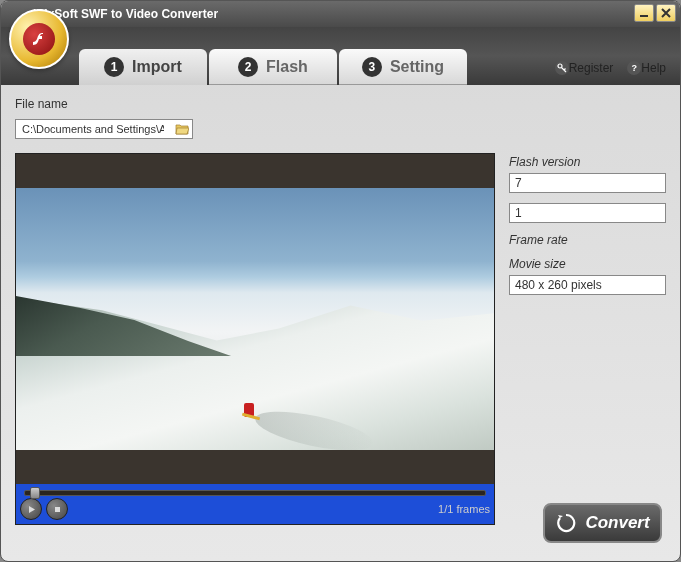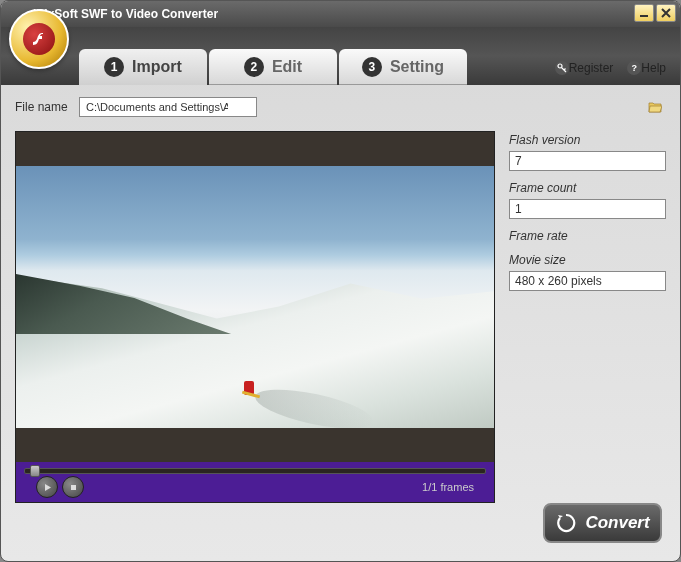--- a/index.html
+++ b/index.html
@@ -15,36 +15,36 @@
 .header { height: 58px; background: linear-gradient(#444, #555 50%, #3a3a3a); display: flex; align-items: flex-end; padding-left: 78px; position: relative; }
 .tabs { display: flex; gap: 2px; }
 .tab { width: 128px; height: 36px; display: flex; align-items: center; justify-content: center; gap: 8px; border-radius: 6px 6px 0 0; cursor: pointer; position: relative; font-size: 16px; font-weight: bold; }
 .tab-active { background: linear-gradient(#f0f0f0, #d0d0d0); color: #444; }
 .tab-inactive { background: linear-gradient(#fafafa, #d8d8d8); color: #666; border-bottom: 1px solid #999; }
 .tab-num { width: 20px; height: 20px; border-radius: 50%; background: #333; color: #fff; display: flex; align-items: center; justify-content: center; font-size: 12px; font-weight: bold; }
 .header-links { position: absolute; right: 14px; top: 34px; display: flex; gap: 14px; color: #222; }
 .hlink { display: flex; align-items: center; cursor: pointer; font-size: 12px; }
 .hlink-icon { width: 14px; height: 14px; border-radius: 50%; background: #555; color: #fff; display: flex; align-items: center; justify-content: center; font-size: 9px; font-weight: bold; }
 .content { padding: 12px 14px; }
-.filename-row { display: flex; align-items: center; gap: 8px; margin-bottom: 14px; }
+.filename-row { display: flex; align-items: flex-start; gap: 8px; margin-bottom: 14px; flex-direction: column; }
 .filename-label { color: #333; font-size: 12px; min-width: 56px; }
 .filename-input { flex: 1; height: 20px; border: 1px solid #888; background: #fff; padding: 0 28px 0 6px; font-size: 11px; color: #333; position: relative; }
 .filename-wrap { flex:1; position:relative; }
 .browse-icon { position: absolute; right: 3px; top: 3px; width: 16px; height: 14px; cursor: pointer; display:flex; align-items:center; justify-content:center; }
 .main-row { display: flex; gap: 14px; }
 .preview-panel { width: 480px; background: #3a342e; border: 1px solid #222; }
 .preview-canvas { width: 478px; height: 330px; background: #3a342e; display: flex; align-items: center; justify-content: center; padding: 30px 0; position:relative; }
 .preview-img { width: 478px; height: 262px; background: linear-gradient(180deg, #6a92b8 0%, #8fb3cf 28%, #aecce0 34%, #dfe9ef 40%, #f2f4f5 55%, #e8eaea 70%, #dcdfdd 100%); position: relative; overflow:hidden; }
 .preview-img::before { content:''; position:absolute; left:0; top:110px; right:0; bottom:0; background: linear-gradient(165deg, #98a8a0 0%, #c8d4d0 20%, #ecf0ee 40%, #f4f6f4 60%, #dae2dd 80%, #c0cac3 100%); clip-path: polygon(0 0, 18% 8%, 30% 18%, 42% 28%, 55% 20%, 70% 5%, 85% 15%, 100% 10%, 100% 100%, 0 100%); }
 .preview-img::after { content:''; position:absolute; left:0; top:108px; width:45%; height:60px; background: linear-gradient(150deg, #2a3630, #4a5a50 40%, #6a7a6e); clip-path: polygon(0 0, 30% 20%, 55% 40%, 80% 75%, 100% 100%, 0 100%); }
 .skier { position:absolute; left:228px; top:215px; width:14px; height:16px; }
 .skier::before { content:''; position:absolute; width:10px; height:14px; background:#c82020; border-radius:2px; }
 .skier::after { content:''; position:absolute; top:12px; left:-2px; width:18px; height:3px; background:#e0b030; transform:rotate(15deg); }
 .trail { position:absolute; left:238px; top:228px; width:120px; height:30px; background: linear-gradient(100deg, rgba(140,150,145,0.4), transparent); transform:rotate(12deg); border-radius:50%; }
-.controls-bar { height: 40px; background: #4c1d95; display: flex; align-items: center; padding: 0 20px; gap: 6px; position:relative; }
+.controls-bar { height: 40px; background: #1d4ed8; display: flex; align-items: center; padding: 0 4px; gap: 6px; position:relative; }
 .seek-track { position:absolute; left:8px; right:8px; top:6px; height:6px; background:#2a2520; border:1px solid #555; border-radius:2px; }
 .seek-handle { position:absolute; left:14px; top:3px; width:10px; height:12px; background:linear-gradient(#ccc,#888); border:1px solid #555; border-radius:2px; cursor:pointer; }
 .ctrl-row { display:flex; align-items:center; gap:4px; margin-top:10px; width:100%; }
 .ctrl-btn { width: 22px; height: 22px; border-radius: 50%; background: radial-gradient(circle at 35% 35%, #888, #444); border: 1px solid #222; display: flex; align-items: center; justify-content: center; cursor: pointer; color: #ddd; }
 .frames-text { color: #ccc; font-size: 11px; margin-left: auto; }
 .info-panel { flex: 1; padding-top: 2px; }
 .info-group { margin-bottom: 10px; }
 .info-label { color: #333; font-size: 12px; margin-bottom: 4px; display:block;font-style:italic; }
 .info-field { width: 100%; height: 20px; border: 1px solid #888; background: #fff; padding: 2px 5px; font-size: 12px; color: #333; display:flex; align-items:center; }
 .convert-btn { position: absolute; right: 18px; bottom: 18px; width: 119px; height: 40px; background: linear-gradient(#6a6a6a, #3a3a3a); border: 2px solid #888; border-radius: 8px; display: flex; align-items: center; justify-content: center; gap: 8px; cursor: pointer; color: #fff; font-size: 17px; font-weight: bold; font-style: italic; }
@@ -80,21 +80,21 @@
   </div>
 
   <div class="header">
     <div class="tabs">
       <div class="tab tab-active">
         <span class="tab-num">1</span>
         <span>Import</span>
       </div>
       <div class="tab tab-inactive">
         <span class="tab-num">2</span>
-        <span>Edit</span>
+        <span>Flash</span>
       </div>
       <div class="tab tab-inactive">
         <span class="tab-num">3</span>
         <span>Setting</span>
       </div>
     </div>
     <div class="header-links">
       <div class="hlink">
         <span class="hlink-icon">
           <svg width="10" height="10" viewBox="0 0 10 10">
@@ -151,21 +151,20 @@
           </div>
         </div>
       </div>
 
       <div class="info-panel">
         <div class="info-group">
           <span class="info-label">Flash version</span>
           <div class="info-field">7</div>
         </div>
         <div class="info-group">
-          <span class="info-label">Frame count</span>
           <div class="info-field">1</div>
         </div>
         <div class="info-group">
           <span class="info-label">Frame rate</span>
         </div>
         <div class="info-group">
           <span class="info-label">Movie size</span>
           <div class="info-field">480 x 260 pixels</div>
         </div>
       </div>

